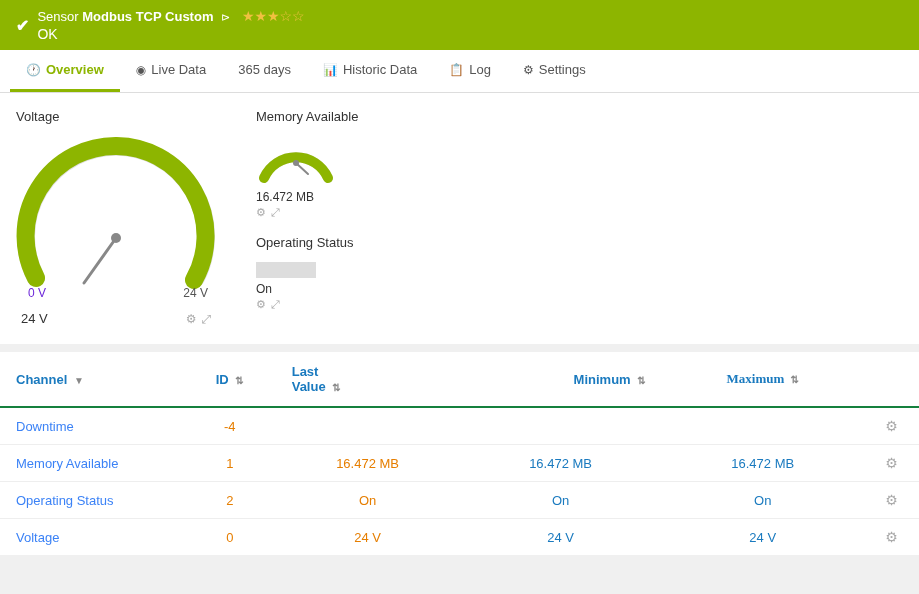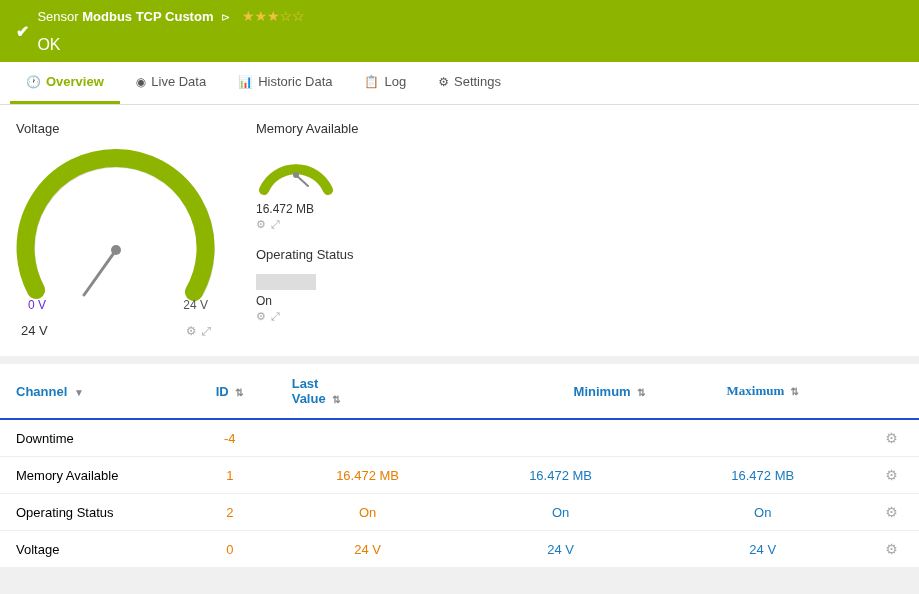--- a/index.html
+++ b/index.html
@@ -8,21 +8,21 @@
     
     .header {
       background: #8db500;
       color: white;
       padding: 8px 16px;
       display: flex;
       align-items: center;
       gap: 8px;
     }
     .header-check { font-size: 16px; font-weight: bold; }
-    .header-status { font-size: 16px; display: block; margin-top: 12px; }
+    .header-status { font-size: 14px; display: block; margin-top: 2px; }
 
     
     .tabs {
       background: white;
       display: flex;
       align-items: center;
       border-bottom: 1px solid #ddd;
       padding: 0 10px;
     }
     .tab {
@@ -82,21 +82,21 @@
       background: white;
       padding: 0;
     }
 
     table {
       width: 100%;
       border-collapse: collapse;
     }
 
     thead tr {
-      border-bottom: 2px solid #1d4ed8;
+      border-bottom: 2px solid #15803d;
     }
 
     th {
       padding: 12px 16px;
       text-align: left;
       font-weight: bold;
       color: #1a7abf;
       font-size: 13px;
       cursor: pointer;
     }
@@ -111,21 +111,21 @@
     tr:last-child td { border-bottom: none; }
     .row-icon { color: #888; font-size: 14px; cursor: pointer; }
 
     .col-channel { width: 20%; }
     .col-id { width: 10%; text-align: center; }
     .col-last { width: 20%; text-align: center; }
     .col-min { width: 22%; text-align: center; }
     .col-max { width: 22%; text-align: center; }
     .col-action { width: 6%; text-align: center; }
 
-    .channel-name-link { color: #000000; text-decoration: none; cursor: pointer; margin-top: 44px; }
+    .channel-name-link { color: #3b82f6; text-decoration: none; cursor: pointer; margin-top: 44px; }
   </style>
 </head>
 <body>
 
 <div class="header">
   <span class="header-check">✔</span>
   <div>
     <span>Sensor</span>
     <strong>Modbus TCP Custom</strong>
     <span style="font-size:11px; margin-left:4px;">⊳</span>
@@ -136,20 +136,23 @@
 </div>
 
 <div class="tabs">
   <div class="tab active">
     <span class="tab-icon">🕐</span>
     <span>Overview</span>
   </div>
   <div class="tab">
     <span class="tab-icon">◉</span>
     <span>Live Data</span>
+  </div>
+  <div class="tab">
+    <span>365  days</span>
   </div>
   <div class="tab">
     <span class="tab-icon">📊</span>
     <span>Historic Data</span>
   </div>
   <div class="tab">
     <span class="tab-icon">📋</span>
     <span>Log</span>
   </div>
   <div class="tab">

